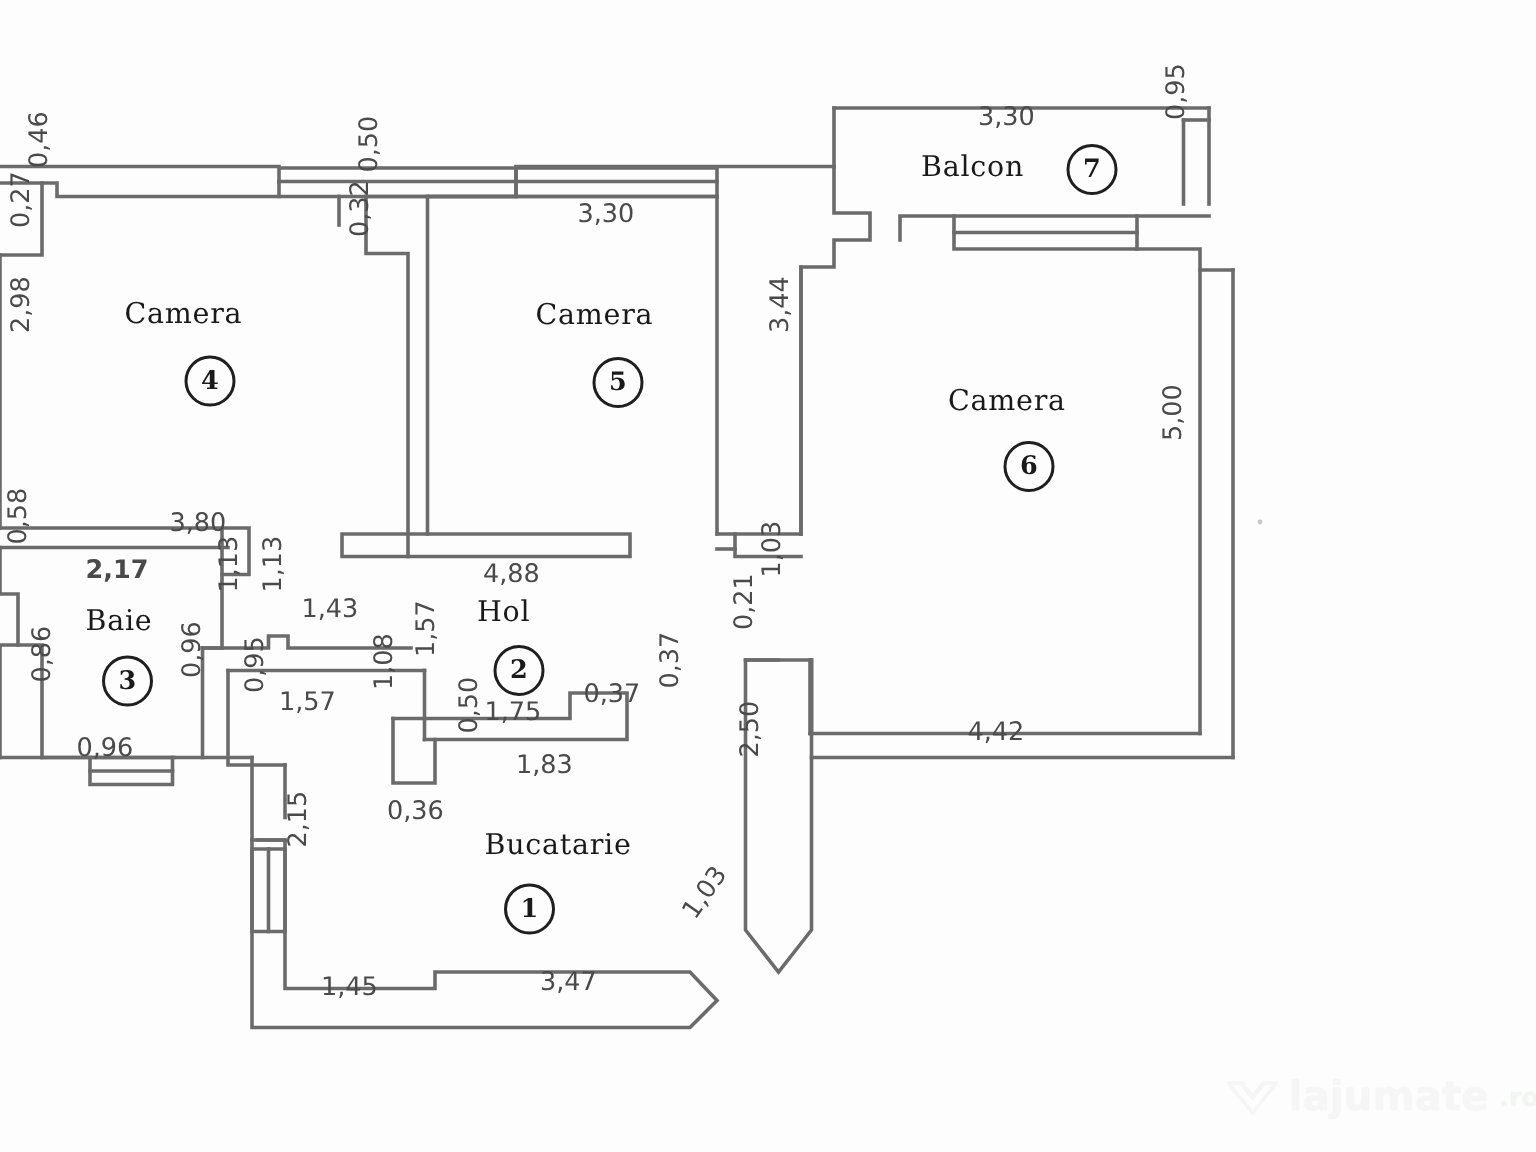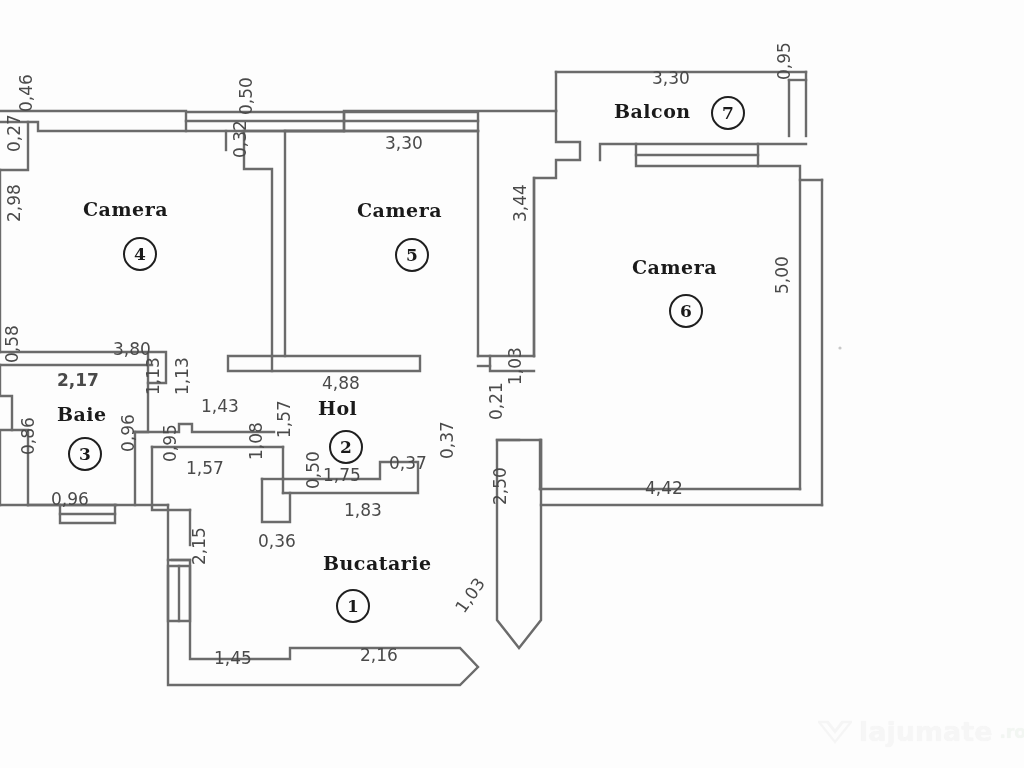--- a/index.html
+++ b/index.html
@@ -7,21 +7,21 @@
     width:1024px;height:768px;overflow:hidden;position:relative;
     font-family:"DejaVu Sans","Liberation Sans",sans-serif;
     background:#fdfdfd;
   }
   #plan{position:absolute;inset:0;width:1024px;height:768px;}
 
   
   .lbl{
     position:absolute;
     font-family:"DejaVu Serif","Liberation Serif",serif;
-    font-weight:bold;
+    font-weight:normal;
     color:#1a1a1a;
     white-space:nowrap;
     letter-spacing:.5px;
   }
   .room-name{font-size:19px;}
   .dim{
     position:absolute;
     font-family:"DejaVu Sans","Liberation Sans",sans-serif;
     font-weight:normal;
     font-size:17px;
@@ -187,21 +187,21 @@
     <div class="dim vert" style="left: 274px; top: 438px; transform: rotate(-90deg);">1,57</div>
     <div class="dim vert" style="left: 246px; top: 460px; transform: rotate(-90deg);">1,08</div>
     <div class="dim" style="left: 323px; top: 465px;">1,75</div>
     <div class="dim" style="left: 389px; top: 453px;">0,37</div>
     <div class="dim vert" style="left: 437px; top: 459px; transform: rotate(-90deg);">0,37</div>
     <div class="dim" style="left: 344px; top: 500px;">1,83</div>
     <div class="dim vert" style="left: 303px; top: 489px; transform: rotate(-90deg);">0,50</div>
     <div class="dim" style="left: 258px; top: 531px;">0,36</div>
     <div class="dim vert" style="left: 189px; top: 565px; transform: rotate(-90deg);">2,15</div>
     <div class="dim" style="left: 214px; top: 648px;">1,45</div>
-    <div class="dim" style="left: 360px; top: 645px;">2,16</div>
+    <div class="dim" style="left: 360px; top: 645px;">3,47</div>
     <div class="dim vert" style="left: 451px; top: 605px; transform: rotate(-55deg);">1,03</div>
     <div class="dim vert" style="left: 490px; top: 505px; transform: rotate(-90deg);">2,50</div>
     <div class="dim vert" style="left: 505px; top: 385px; transform: rotate(-90deg);">1,03</div>
     <div class="dim vert" style="left: 486px; top: 420px; transform: rotate(-90deg);">0,21</div>
     <div class="dim" style="left: 385px; top: 133px;">3,30</div>
     <div class="dim" style="left: 322px; top: 373px;">4,88</div>
     <div class="dim vert" style="left: 510px; top: 222px; transform: rotate(-90deg);">3,44</div>
     <div class="dim" style="left: 652px; top: 68px;">3,30</div>
     <div class="dim vert" style="left: 774px; top: 80px; transform: rotate(-90deg);">0,95</div>
     <div class="dim vert" style="left: 772px; top: 294px; transform: rotate(-90deg);">5,00</div>

